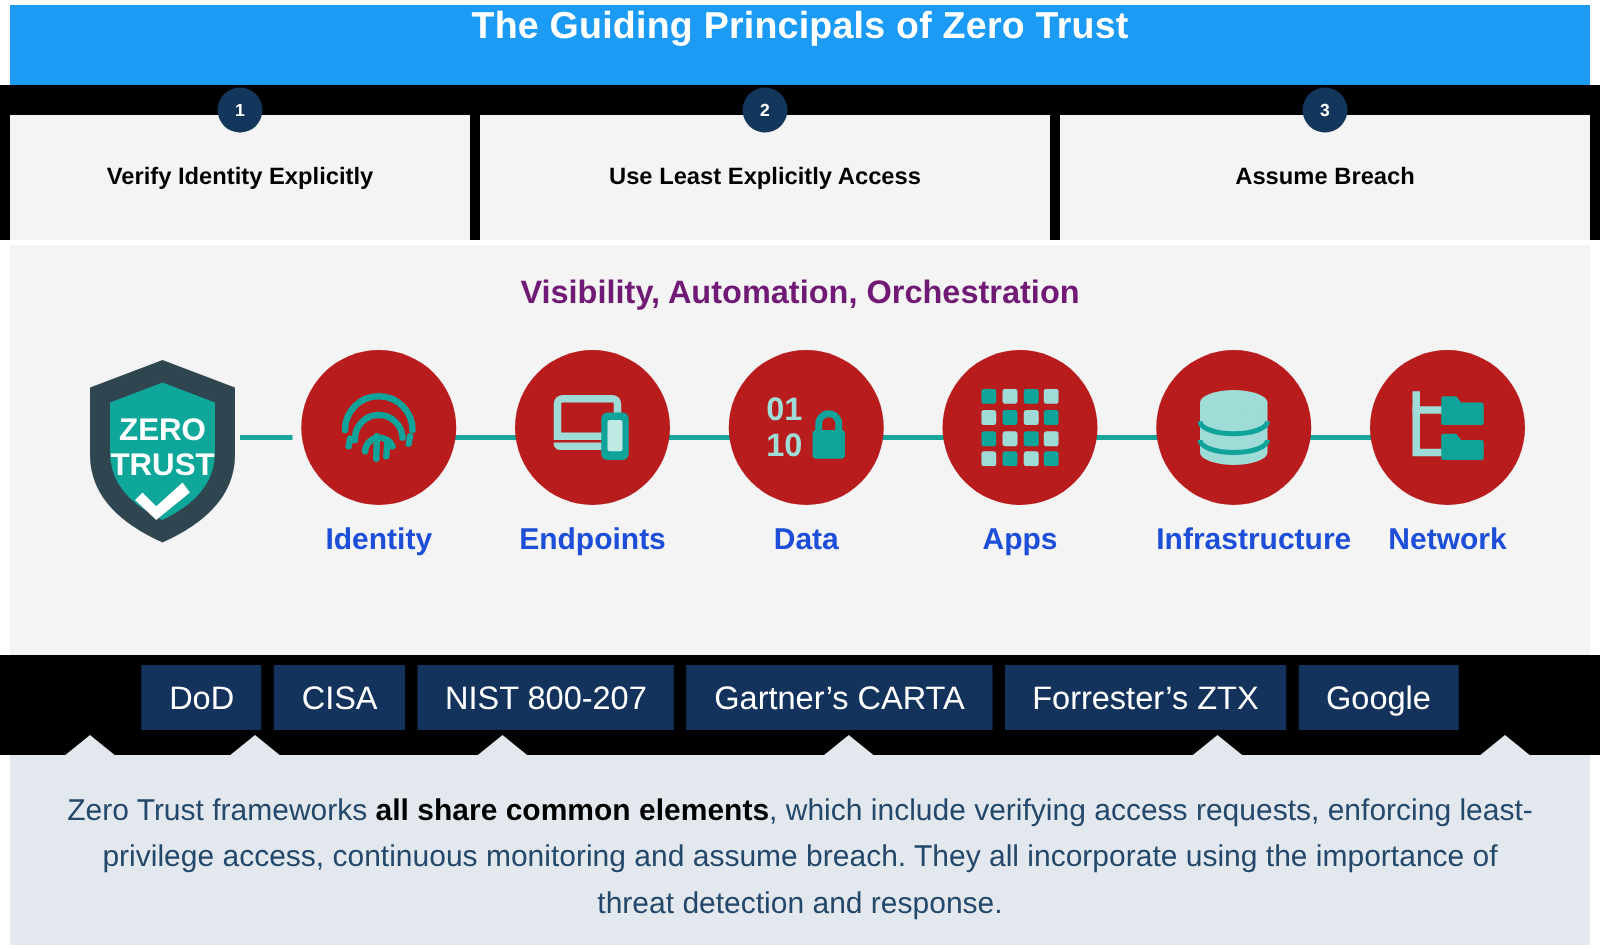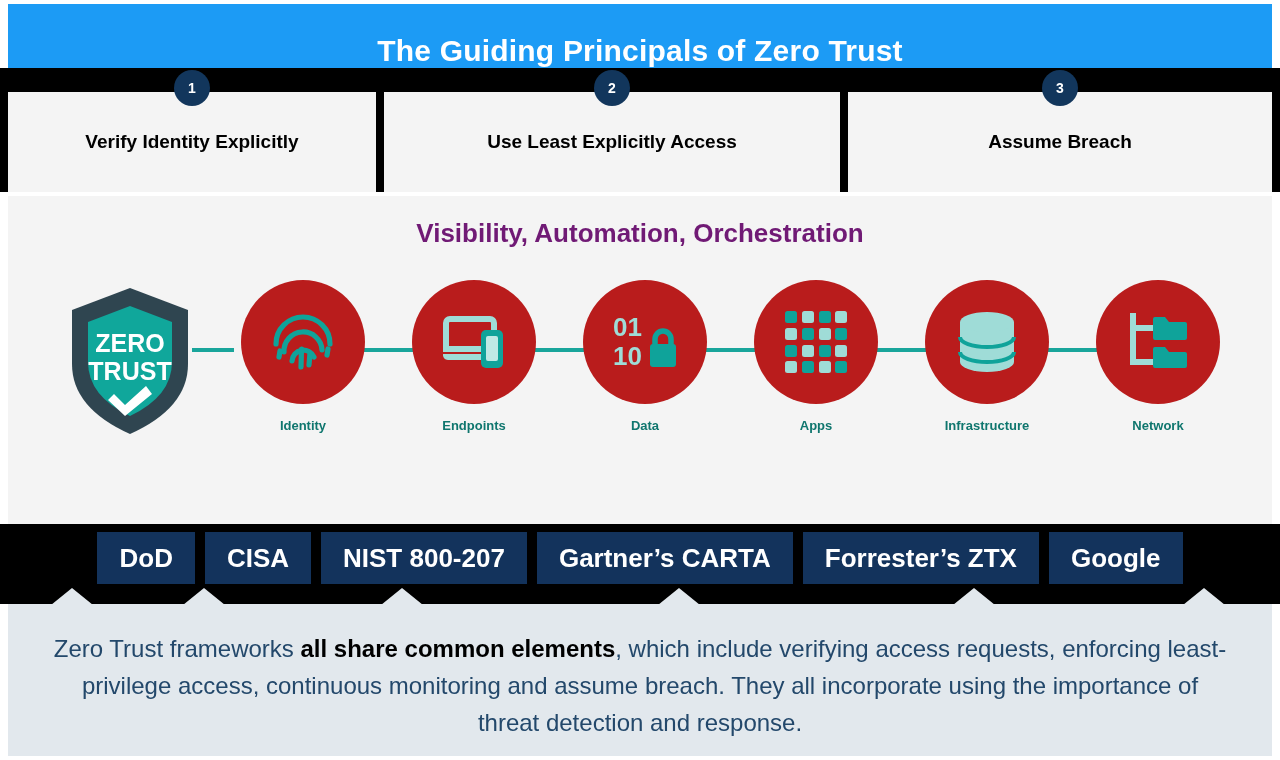--- a/index.html
+++ b/index.html
@@ -9,21 +9,21 @@
     font-family:"Liberation Sans", sans-serif;
     overflow:hidden;
     position:relative;
   }
   #stage{position:relative;width:1280px;height:760px;background:#ffffff;}
 
   
   .header-band{
     position:absolute;left:8px;top:4px;width:1264px;height:64px;
     background:#1c9bf5;
-    display:flex;align-items:flex-end;justify-content:center;
+    display:flex;align-items:flex-start;justify-content:center;
     box-sizing:border-box;
   }
   .header-title{
     color:#ffffff;font-size:30px;font-weight:bold;letter-spacing:0.2px;
     white-space:nowrap;
   }
 
   
   .black-band{
     position:absolute;left:0px;top:68px;width:1280px;height:124px;
@@ -78,40 +78,39 @@
   }
   .pillar{
     position:absolute;top:0px;width:124px;text-align:center;
   }
   .pillar-circle{
     width:124px;height:124px;border-radius:50%;background:#b91c1c;
     display:flex;align-items:center;justify-content:center;
     position:relative;
   }
   .pillar-label{
-    margin-top:14px;color:#0f766e;font-size:13px;font-weight:bold;
+    margin-top:14px;color:#1d4ed8;font-size:24px;font-weight:bold;
     white-space:nowrap;
   }
 
   
   .framework-band{
     position:absolute;left:0px;top:524px;width:1280px;height:80px;
     background:#000000;
   }
   .framework-row{
     position:absolute;left:0px;top:532px;width:1280px;height:52px;
     display:flex;align-items:stretch;justify-content:center;
     gap:10px;padding:0 8px;box-sizing:border-box;
   }
   .framework-chip{
     background:#13335c;color:#ffffff;
     display:flex;align-items:center;justify-content:center;
     font-size:26px;white-space:nowrap;padding:0 22px;
     box-sizing:border-box;
-    font-weight:bold;
   }
 
   
   .summary-panel{
     position:absolute;left:8px;top:604px;width:1264px;height:152px;
     background:#e2e8ed;
   }
   .pointer{
     position:absolute;top:-16px;width:0;height:0;
     border-left:21px solid transparent;

